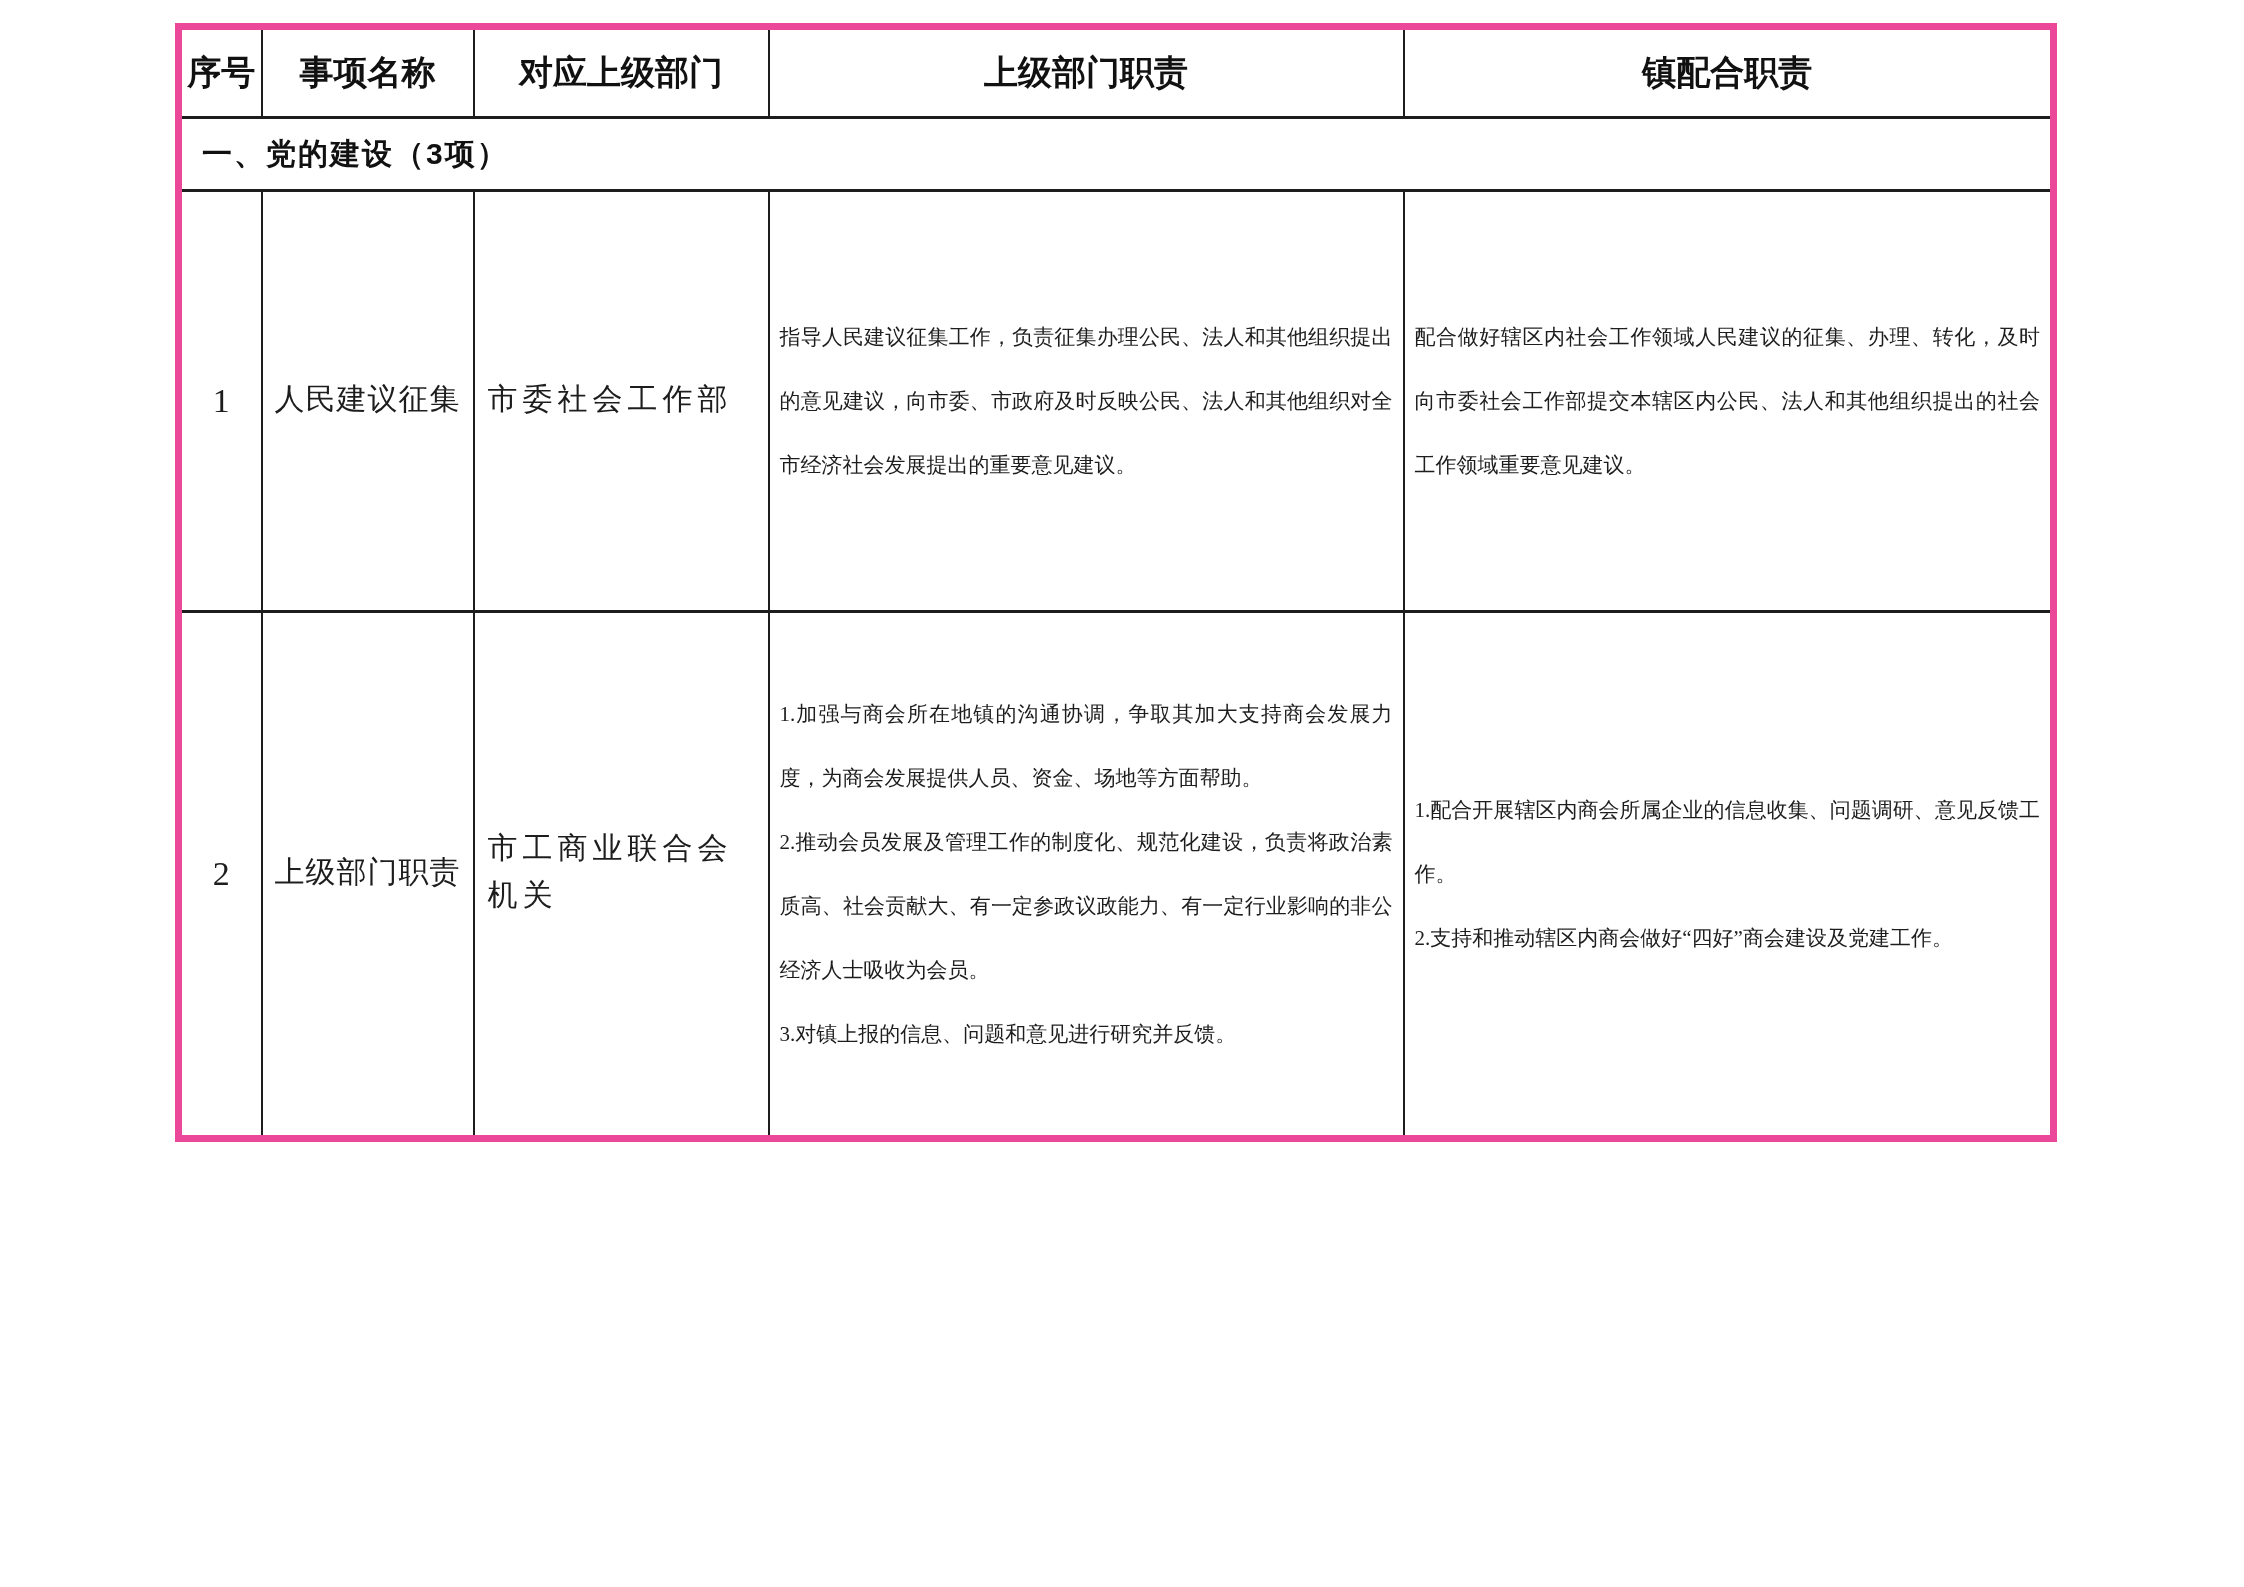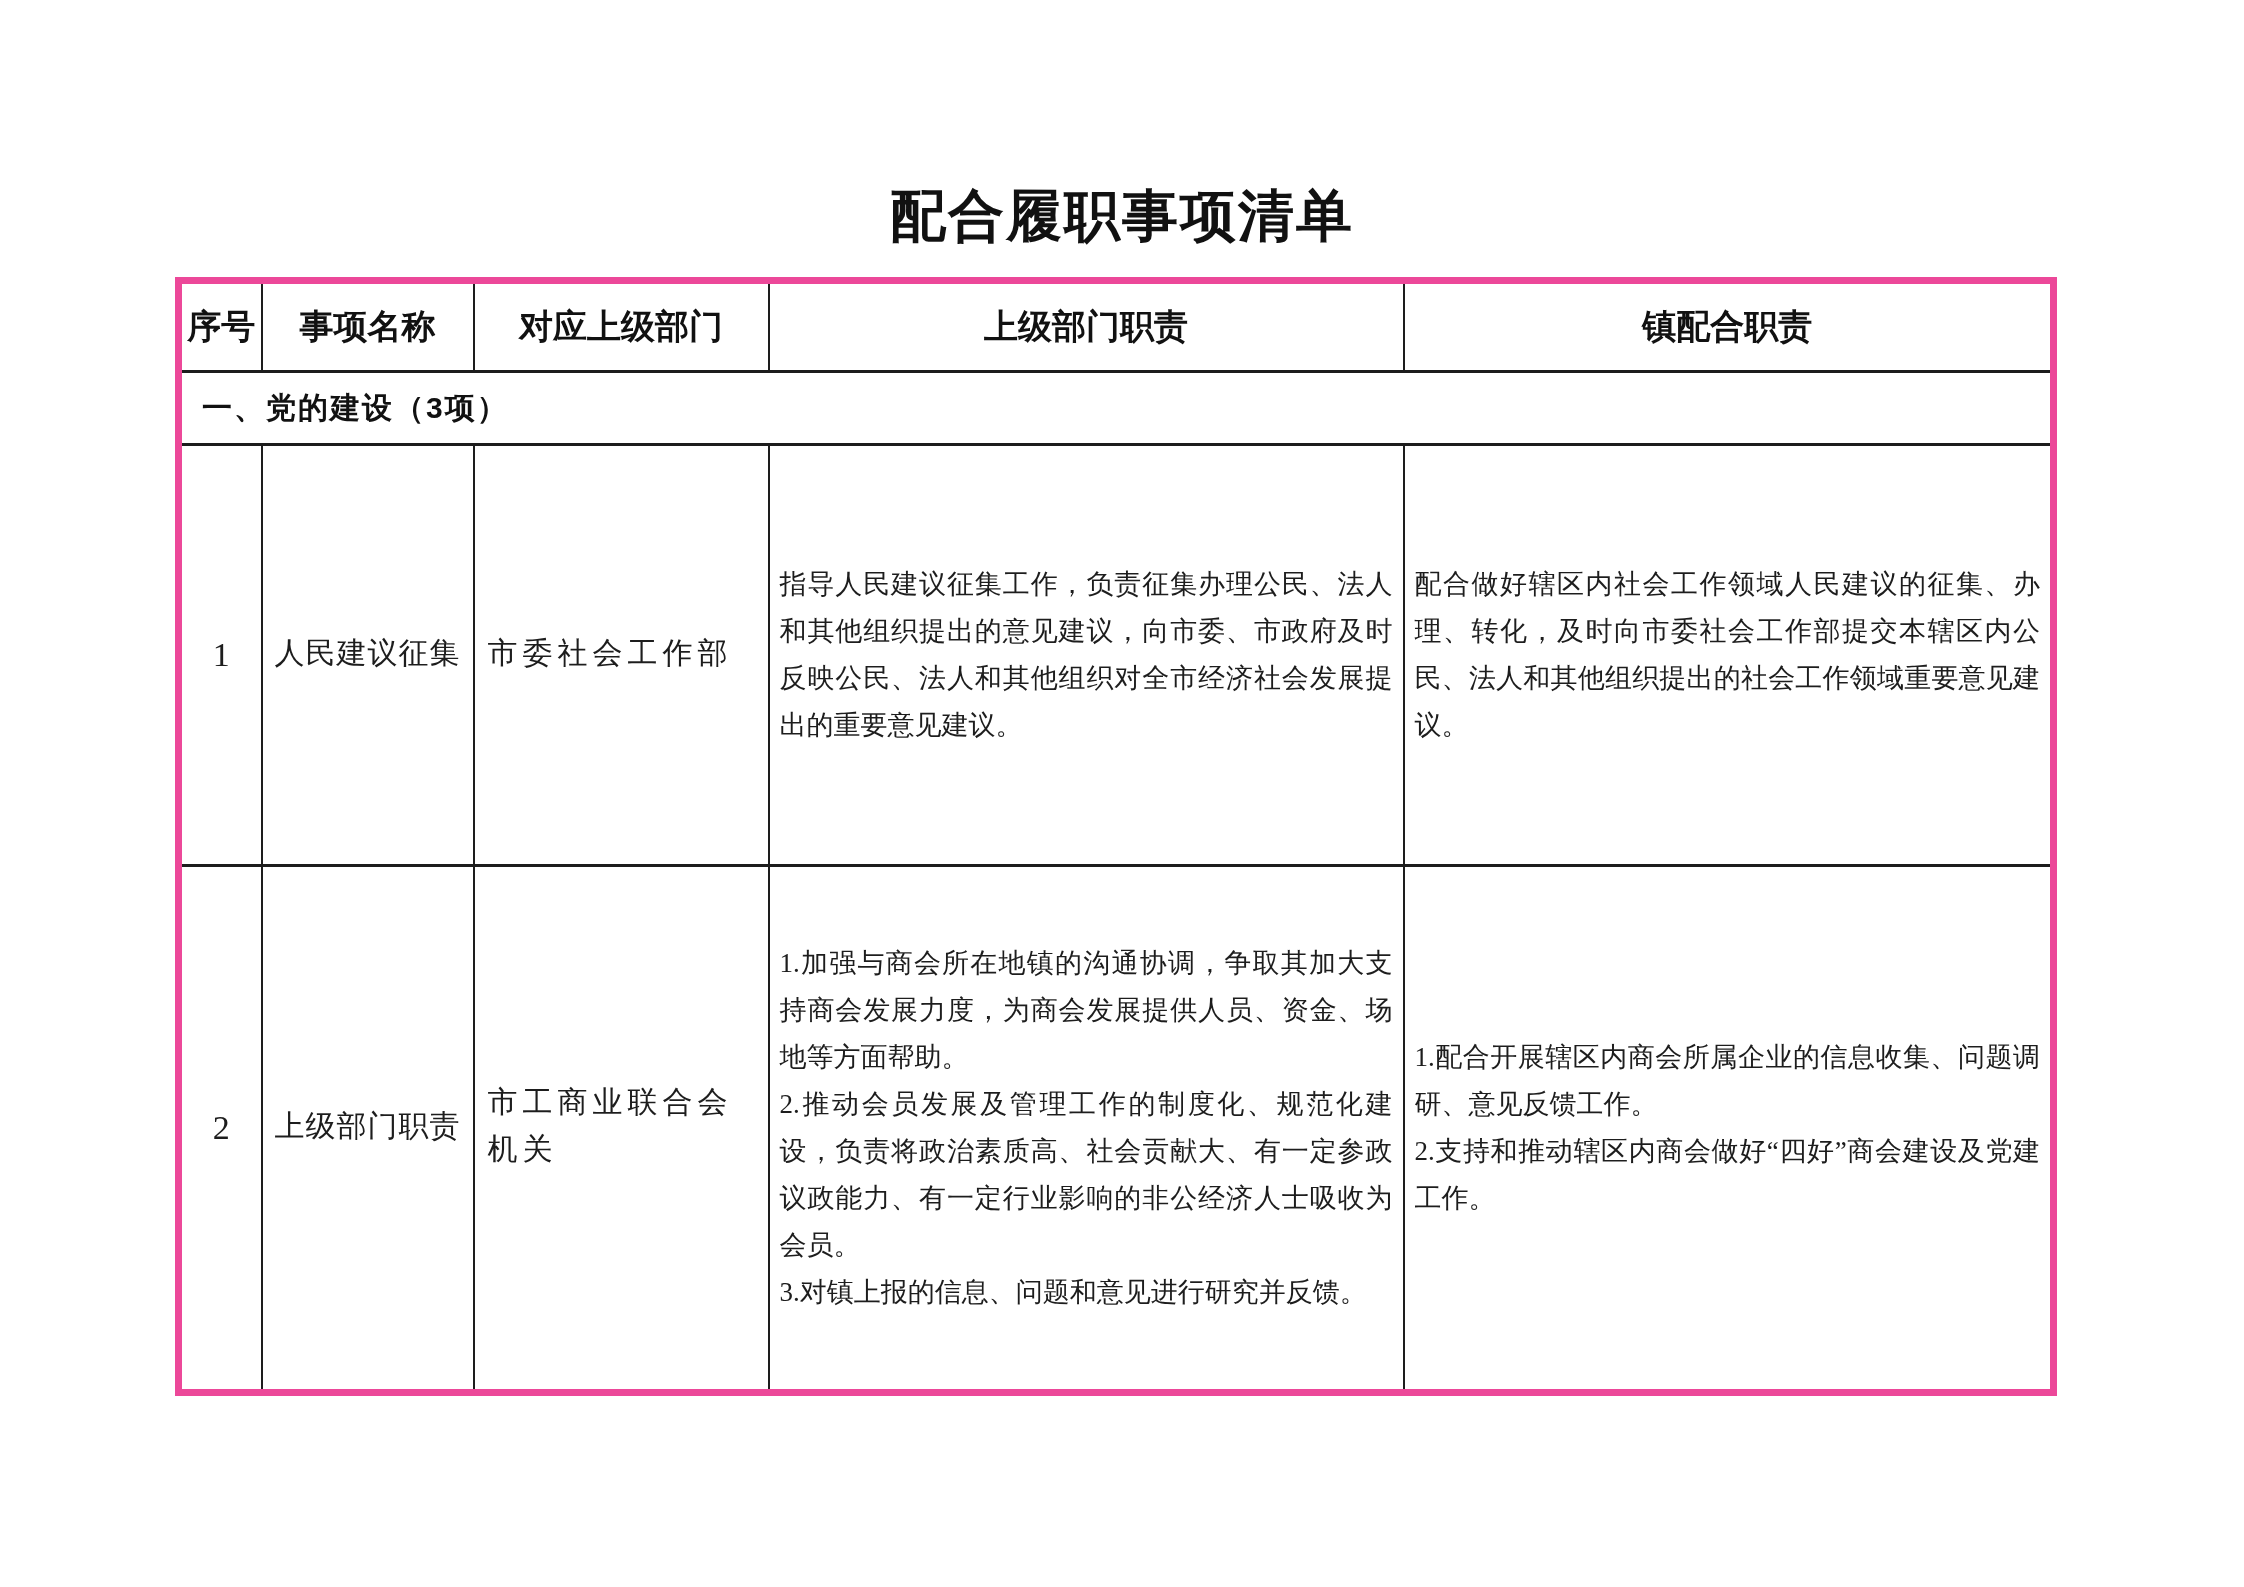--- a/index.html
+++ b/index.html
@@ -84,22 +84,22 @@
   td.dept-cell {
     font-family: Liberation Mono, monospace;
     font-size: 30px;
     letter-spacing: 5px;
     text-align: left;
     padding: 0 8px 0 13px;
     line-height: 47px;
   }
   td.duty-cell {
     font-family: "Liberation Serif", "DejaVu Serif", serif;
-    font-size: 27px;
-    line-height: 47px;
+    font-size: 21px;
+    line-height: 64px;
     text-align: justify;
     text-justify: inter-ideograph;
     padding: 6px 10px;
     white-space: pre-wrap;
   }
   .page-footer {
     margin-top: 52px;
     width: 1875px;
     margin-left: 195px;
     text-align: center;
@@ -108,21 +108,20 @@
     line-height: 44px;
     color: #111111;
     letter-spacing: 4px;
   }
 </style>
 </head>
 <body>
 
 <div class="page">
 
-  <div class="doc-title">配合履职事项清单</div>
 
   <table class="duty-table">
     <colgroup>
       <col style="width:83px">
       <col style="width:212px">
       <col style="width:295px">
       <col style="width:635px">
       <col style="width:650px">
     </colgroup>
     <tbody>

